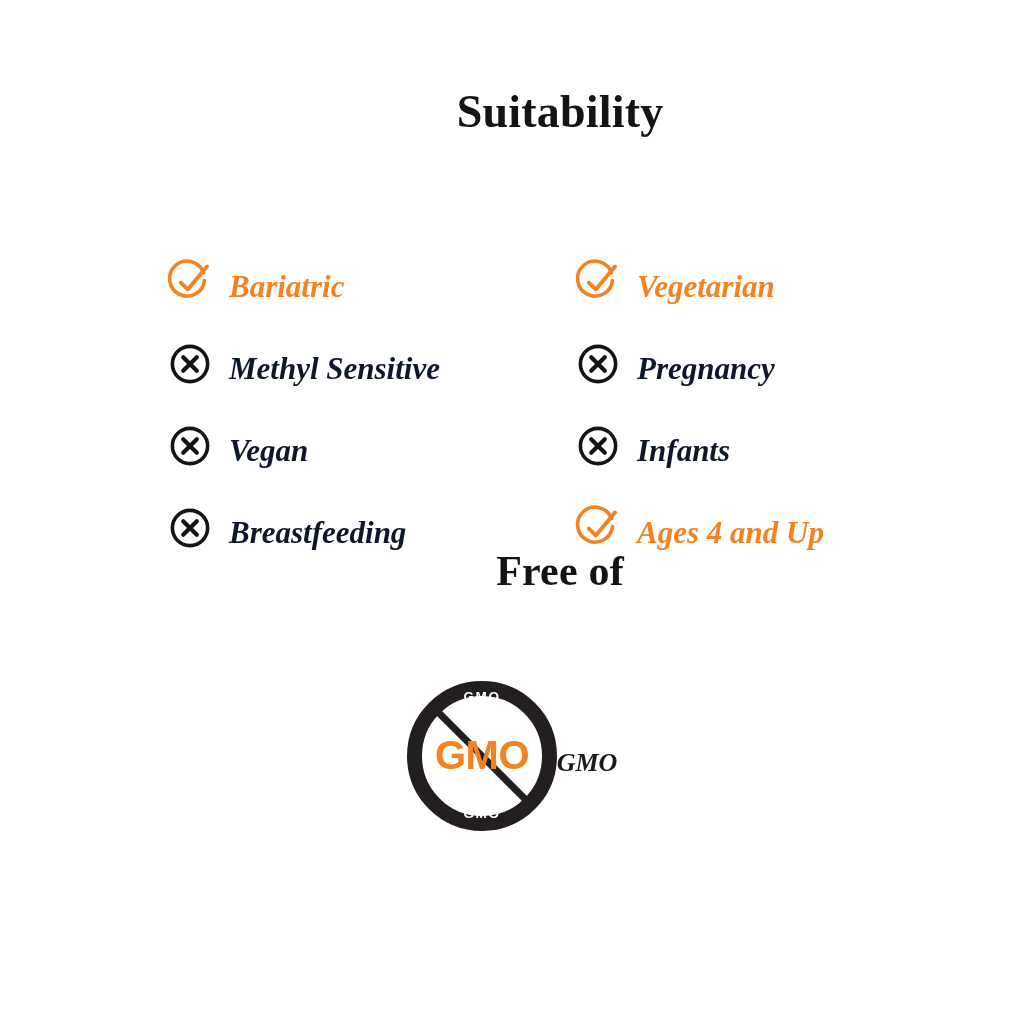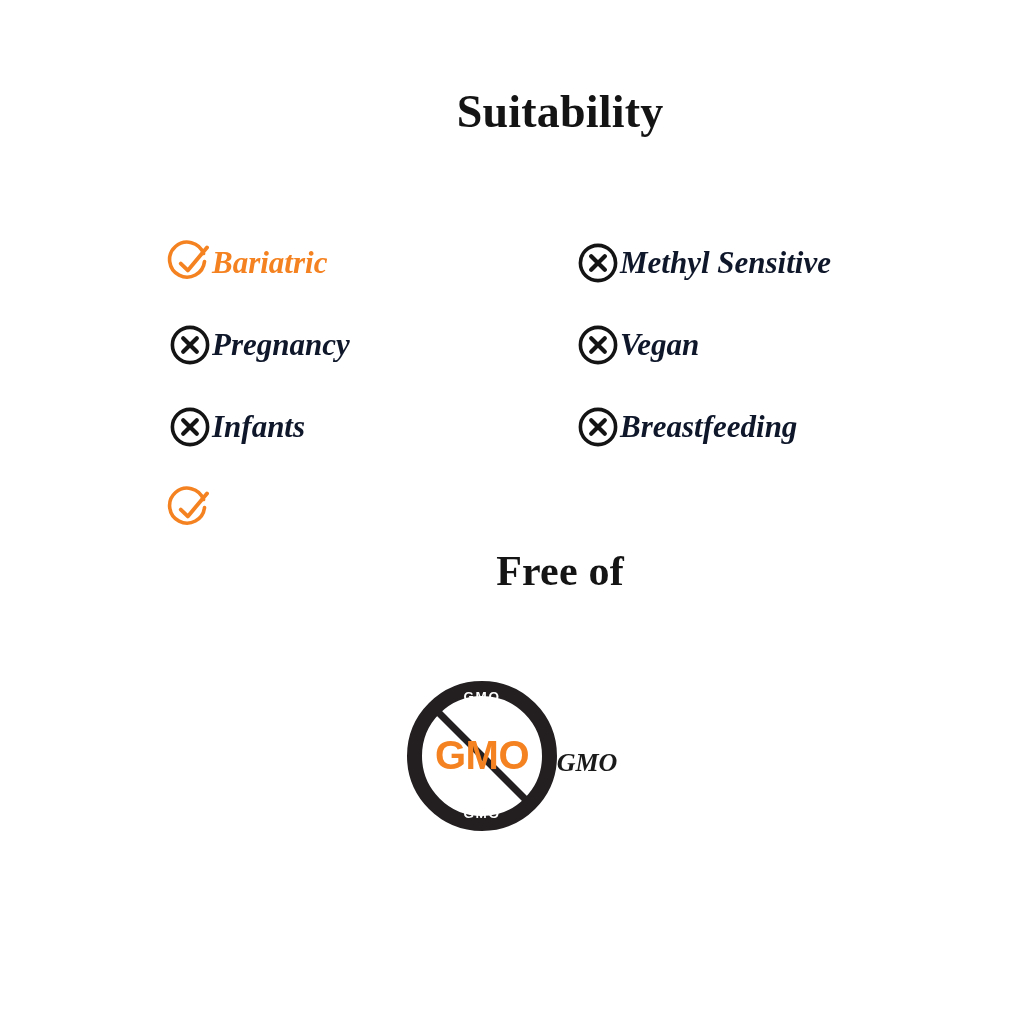--- a/index.html
+++ b/index.html
@@ -51,22 +51,22 @@
     top: 222px;
     left: 168px;
     width: 720px;
     display: grid;
     grid-template-columns: 408px 312px;
     grid-auto-rows: 82px;
   }
 
   .suit-item {
     display: flex;
-    align-items: center;
-    gap: 0;
+    align-items: flex-end;
+    gap: 17px;
     height: 82px;
   }
 
   .suit-icon {
     flex: 0 0 auto;
     width: 44px;
     height: 44px;
     display: block;
     position: relative;
   }
@@ -128,78 +128,88 @@
     <div class="suit-item yes">
       <span class="suit-icon">
         <svg viewBox="0 0 44 44" xmlns="http://www.w3.org/2000/svg">
           <path d="M35.5 12.5 A17.5 17.5 0 1 0 36.5 20.5" fill="none" stroke="#F58220" stroke-width="3.6" stroke-linecap="round"></path>
           <path d="M12.8 22.6 L19.8 29.4 L39.0 6.5" fill="none" stroke="#F58220" stroke-width="3.9" stroke-linecap="round" stroke-linejoin="round"></path>
         </svg>
       </span>
       <span class="suit-label">Bariatric</span>
     </div>
 
-
-    <div class="suit-item no">
-      <span class="suit-icon">
-        <svg viewBox="0 0 44 44" xmlns="http://www.w3.org/2000/svg">
-          <circle cx="22" cy="22" r="17.6" fill="none" stroke="#141414" stroke-width="3.6"></circle>
-          <path d="M15.2 15.2 L28.8 28.8 M28.8 15.2 L15.2 28.8" fill="none" stroke="#141414" stroke-width="4.2" stroke-linecap="round"></path>
-        </svg>
-      </span>
-      <span class="suit-label">Methyl Sensitive</span>
-    </div>
-
-    <div class="suit-item no">
-      <span class="suit-icon">
-        <svg viewBox="0 0 44 44" xmlns="http://www.w3.org/2000/svg">
-          <circle cx="22" cy="22" r="17.6" fill="none" stroke="#141414" stroke-width="3.6"></circle>
-          <path d="M15.2 15.2 L28.8 28.8 M28.8 15.2 L15.2 28.8" fill="none" stroke="#141414" stroke-width="4.2" stroke-linecap="round"></path>
-        </svg>
-      </span>
-      <span class="suit-label">Pregnancy</span>
-    </div>
-
-    <div class="suit-item no">
-      <span class="suit-icon">
-        <svg viewBox="0 0 44 44" xmlns="http://www.w3.org/2000/svg">
-          <circle cx="22" cy="22" r="17.6" fill="none" stroke="#141414" stroke-width="3.6"></circle>
-          <path d="M15.2 15.2 L28.8 28.8 M28.8 15.2 L15.2 28.8" fill="none" stroke="#141414" stroke-width="4.2" stroke-linecap="round"></path>
-        </svg>
-      </span>
-      <span class="suit-label">Vegan</span>
-    </div>
-
-    <div class="suit-item no">
-      <span class="suit-icon">
-        <svg viewBox="0 0 44 44" xmlns="http://www.w3.org/2000/svg">
-          <circle cx="22" cy="22" r="17.6" fill="none" stroke="#141414" stroke-width="3.6"></circle>
-          <path d="M15.2 15.2 L28.8 28.8 M28.8 15.2 L15.2 28.8" fill="none" stroke="#141414" stroke-width="4.2" stroke-linecap="round"></path>
-        </svg>
-      </span>
-      <span class="suit-label">Infants</span>
-    </div>
-
-    <div class="suit-item no">
-      <span class="suit-icon">
-        <svg viewBox="0 0 44 44" xmlns="http://www.w3.org/2000/svg">
-          <circle cx="22" cy="22" r="17.6" fill="none" stroke="#141414" stroke-width="3.6"></circle>
-          <path d="M15.2 15.2 L28.8 28.8 M28.8 15.2 L15.2 28.8" fill="none" stroke="#141414" stroke-width="4.2" stroke-linecap="round"></path>
-        </svg>
-      </span>
-      <span class="suit-label">Breastfeeding</span>
-    </div>
-
     <div class="suit-item yes">
       <span class="suit-icon">
         <svg viewBox="0 0 44 44" xmlns="http://www.w3.org/2000/svg">
           <path d="M35.5 12.5 A17.5 17.5 0 1 0 36.5 20.5" fill="none" stroke="#F58220" stroke-width="3.6" stroke-linecap="round"></path>
           <path d="M12.8 22.6 L19.8 29.4 L39.0 6.5" fill="none" stroke="#F58220" stroke-width="3.9" stroke-linecap="round" stroke-linejoin="round"></path>
         </svg>
       </span>
+      <span class="suit-label">Vegetarian</span>
+    </div>
+
+    <div class="suit-item no">
+      <span class="suit-icon">
+        <svg viewBox="0 0 44 44" xmlns="http://www.w3.org/2000/svg">
+          <circle cx="22" cy="22" r="17.6" fill="none" stroke="#141414" stroke-width="3.6"></circle>
+          <path d="M15.2 15.2 L28.8 28.8 M28.8 15.2 L15.2 28.8" fill="none" stroke="#141414" stroke-width="4.2" stroke-linecap="round"></path>
+        </svg>
+      </span>
+      <span class="suit-label">Methyl Sensitive</span>
+    </div>
+
+    <div class="suit-item no">
+      <span class="suit-icon">
+        <svg viewBox="0 0 44 44" xmlns="http://www.w3.org/2000/svg">
+          <circle cx="22" cy="22" r="17.6" fill="none" stroke="#141414" stroke-width="3.6"></circle>
+          <path d="M15.2 15.2 L28.8 28.8 M28.8 15.2 L15.2 28.8" fill="none" stroke="#141414" stroke-width="4.2" stroke-linecap="round"></path>
+        </svg>
+      </span>
+      <span class="suit-label">Pregnancy</span>
+    </div>
+
+    <div class="suit-item no">
+      <span class="suit-icon">
+        <svg viewBox="0 0 44 44" xmlns="http://www.w3.org/2000/svg">
+          <circle cx="22" cy="22" r="17.6" fill="none" stroke="#141414" stroke-width="3.6"></circle>
+          <path d="M15.2 15.2 L28.8 28.8 M28.8 15.2 L15.2 28.8" fill="none" stroke="#141414" stroke-width="4.2" stroke-linecap="round"></path>
+        </svg>
+      </span>
+      <span class="suit-label">Vegan</span>
+    </div>
+
+    <div class="suit-item no">
+      <span class="suit-icon">
+        <svg viewBox="0 0 44 44" xmlns="http://www.w3.org/2000/svg">
+          <circle cx="22" cy="22" r="17.6" fill="none" stroke="#141414" stroke-width="3.6"></circle>
+          <path d="M15.2 15.2 L28.8 28.8 M28.8 15.2 L15.2 28.8" fill="none" stroke="#141414" stroke-width="4.2" stroke-linecap="round"></path>
+        </svg>
+      </span>
+      <span class="suit-label">Infants</span>
+    </div>
+
+    <div class="suit-item no">
+      <span class="suit-icon">
+        <svg viewBox="0 0 44 44" xmlns="http://www.w3.org/2000/svg">
+          <circle cx="22" cy="22" r="17.6" fill="none" stroke="#141414" stroke-width="3.6"></circle>
+          <path d="M15.2 15.2 L28.8 28.8 M28.8 15.2 L15.2 28.8" fill="none" stroke="#141414" stroke-width="4.2" stroke-linecap="round"></path>
+        </svg>
+      </span>
+      <span class="suit-label">Breastfeeding</span>
+    </div>
+
+    <div class="suit-item yes">
+      <span class="suit-icon">
+        <svg viewBox="0 0 44 44" xmlns="http://www.w3.org/2000/svg">
+          <path d="M35.5 12.5 A17.5 17.5 0 1 0 36.5 20.5" fill="none" stroke="#F58220" stroke-width="3.6" stroke-linecap="round"></path>
+          <path d="M12.8 22.6 L19.8 29.4 L39.0 6.5" fill="none" stroke="#F58220" stroke-width="3.9" stroke-linecap="round" stroke-linejoin="round"></path>
+        </svg>
+      </span>
+      <span class="suit-label">Ages 4 and Up</span>
     </div>
 
   </div>
 
   <div class="section-title" id="free-of-title">Free of</div>
 
   <div class="freeof-wrap">
     <div style="display:flex;align-items:center;">
 
       <svg class="gmo-badge" viewBox="0 0 150 150" xmlns="http://www.w3.org/2000/svg">

